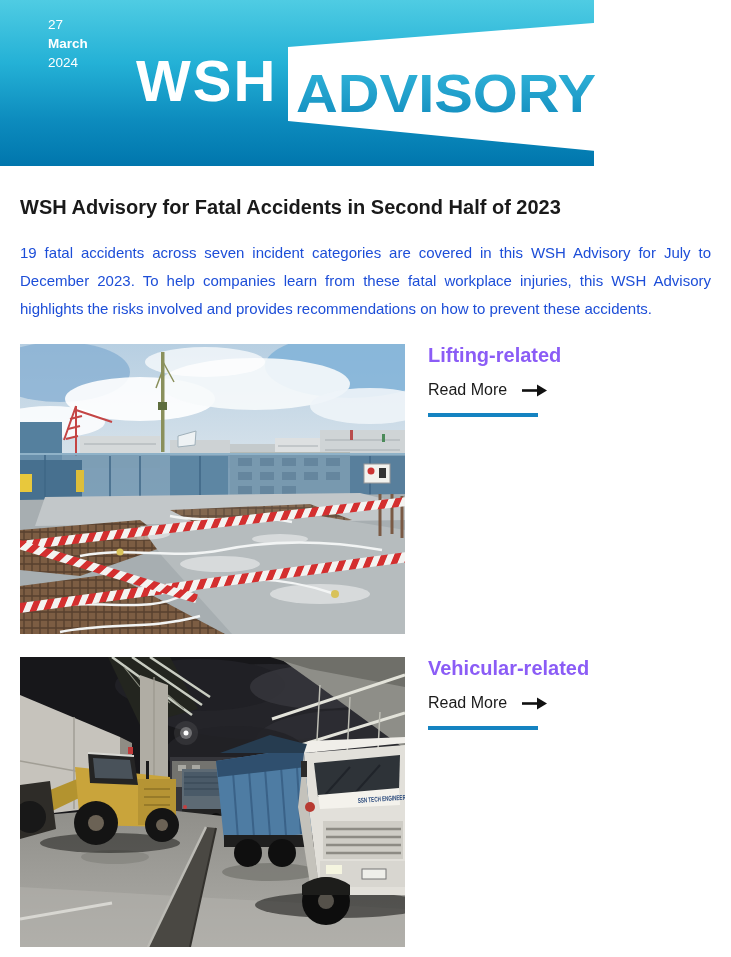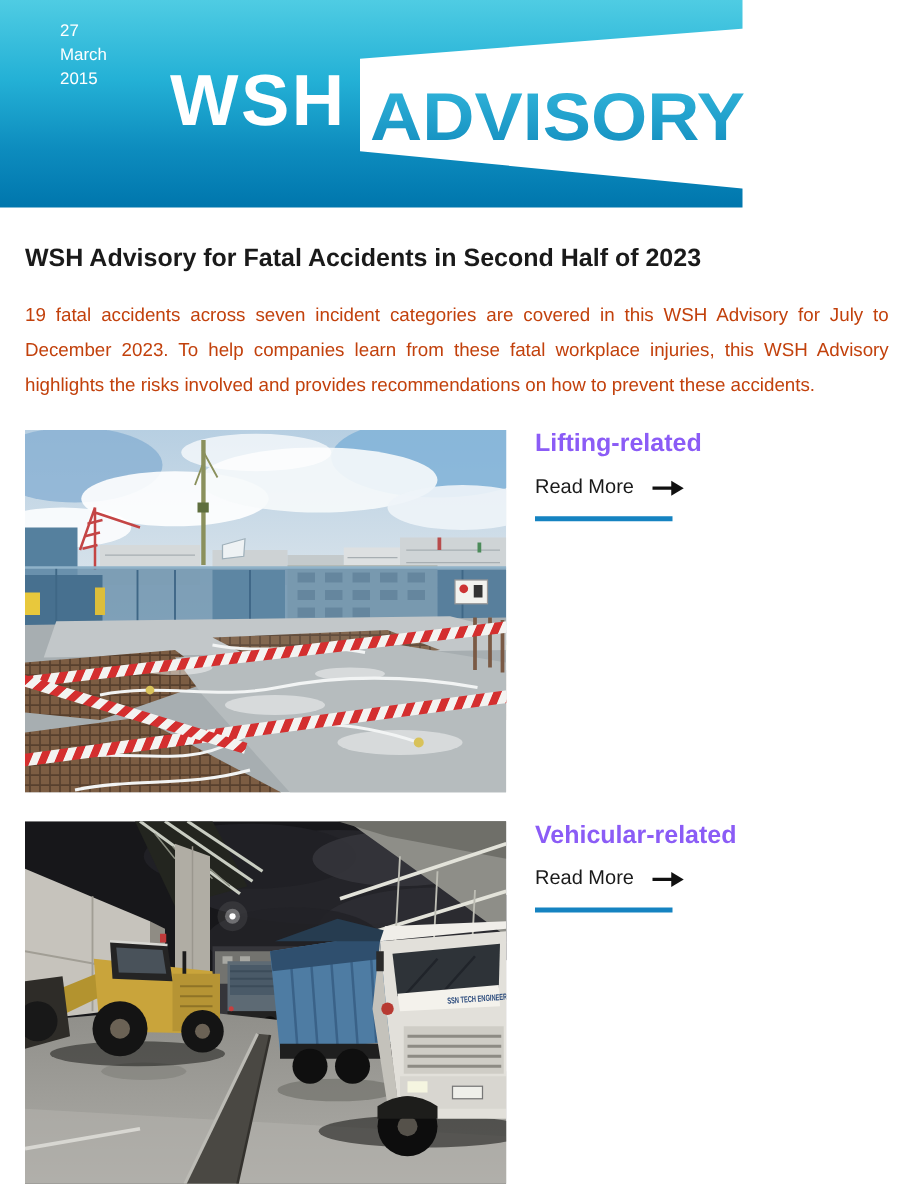--- a/index.html
+++ b/index.html
@@ -10,55 +10,55 @@
   }
   
   .hdr {
     position:relative; width:594px; height:166px;
     background:linear-gradient(180deg,#4fcce3 0%, #24b1d6 38%, #0d8cbe 72%, #0076ad 100%);
   }
   .hdr-date {
     position:absolute; left:48px; top:16px;
     color:#ffffff; font-size:13.5px; line-height:1.4;
   }
-  .hdr-date .b { font-weight:normal; }
+  .hdr-date .b { font-weight:bold; }
   .wsh-text {
     position:absolute; left:136px; top:47px;
     color:#ffffff; font-size:58px; font-weight:bold; letter-spacing:2px;
   }
   .banner-svg { position:absolute; left:0; top:0; }
   
   .title {
     margin:30px 20px 20px; text-align:left;
     font-size:20px; font-weight:bold; color:#1a1a1a;
   }
   .intro {
     margin:0 20px 21px; font-size:15px; line-height:1.87;
-    text-align:justify; color:#c2410c;
+    text-align:justify; color:#1d4ed8;
   }
   section.row { display:flex; margin:0 20px 23px; }
   .photo { width:385px; height:290px; flex:none; display:block; }
   .side { margin-left:23px; padding-top:0; }
   .side h2 { margin:0 0 14px; font-size:20px; font-weight:bold; color:#8b5cf6; }
   .readmore {
     display:flex; align-items:center; gap:14px;
     font-size:16px; color:#1a1a1a; cursor:pointer; width:max-content;
   }
   .rule { width:110px; height:4px; background:#1583c1; margin-top:14px; }
 </style>
 </head>
 <body>
 
 <div class="page">
 
   <header class="hdr">
     <div class="hdr-date">
       <div>27</div>
       <div class="b">March</div>
-      <div>2015</div>
+      <div>2024</div>
     </div>
     <div class="wsh-text">WSH</div>
     <svg class="banner-svg" width="731" height="166" viewBox="0 0 731 166">
       <defs>
         <linearGradient id="advGrad" x1="0" y1="0" x2="0" y2="1">
           <stop offset="0" stop-color="#33b7dc"></stop>
           <stop offset="1" stop-color="#118bbd"></stop>
         </linearGradient>
       </defs>
       <polygon points="288,47 606,22 606,152 288,121" fill="#ffffff"></polygon>

